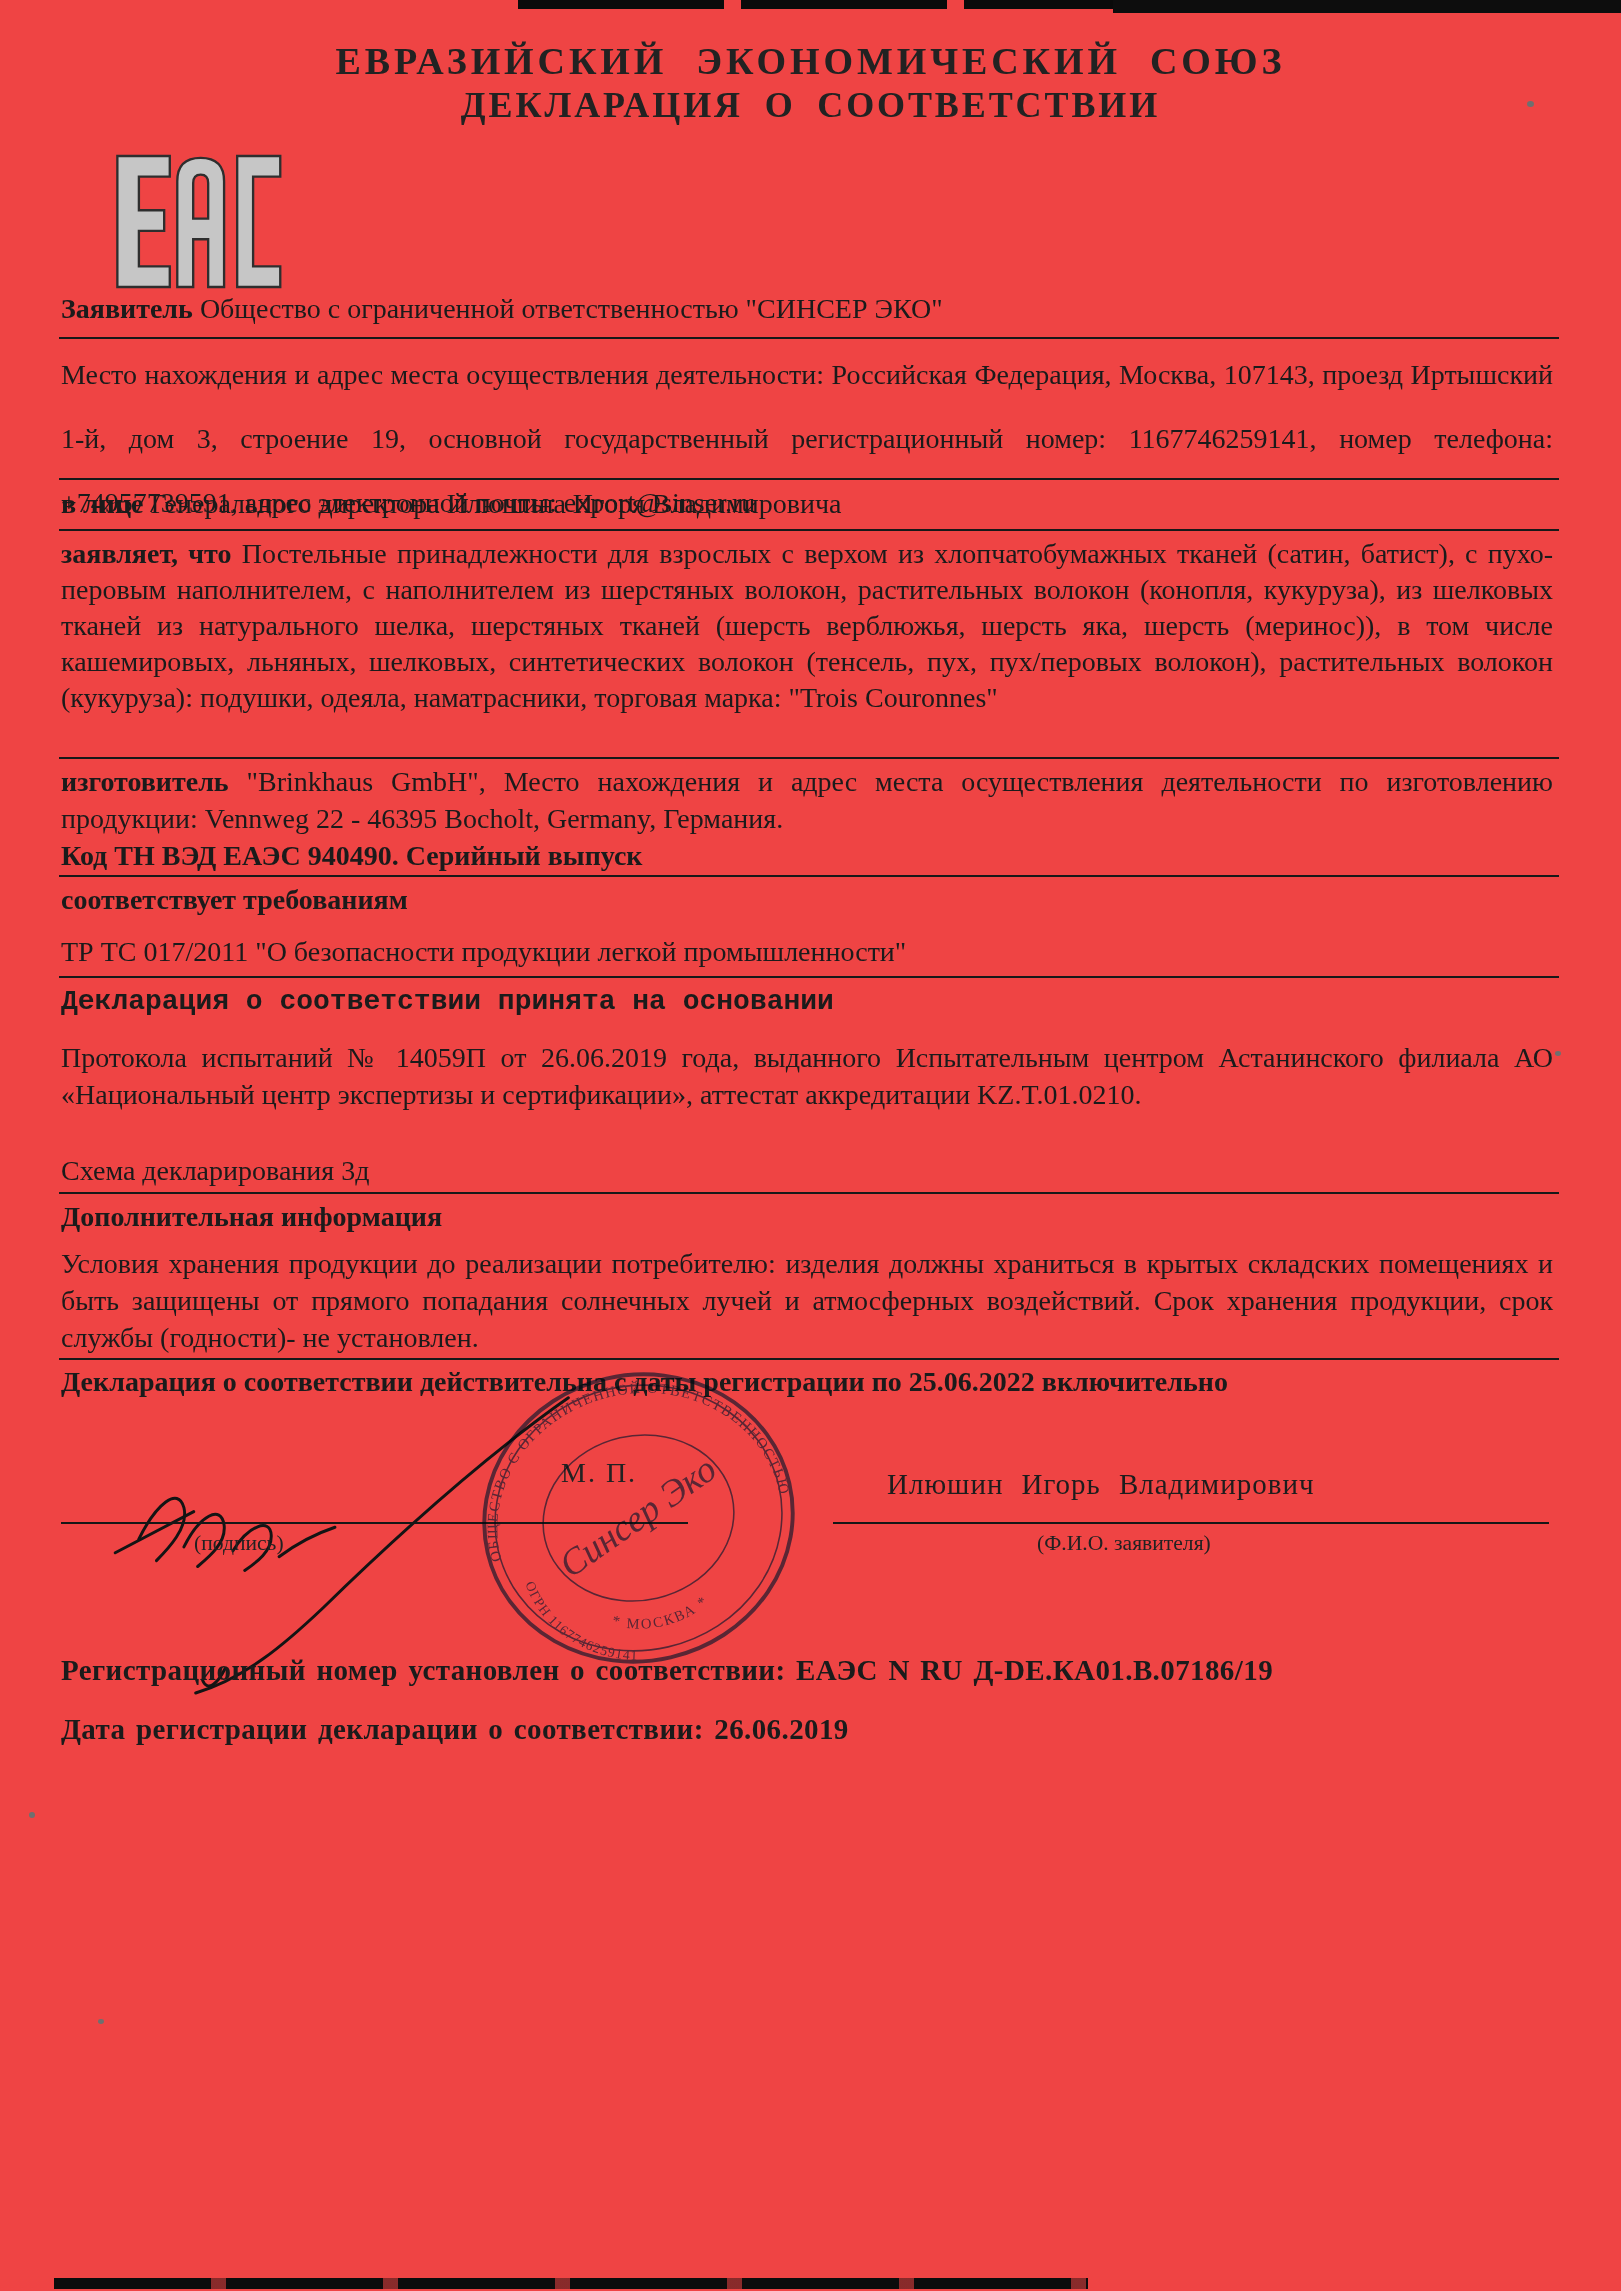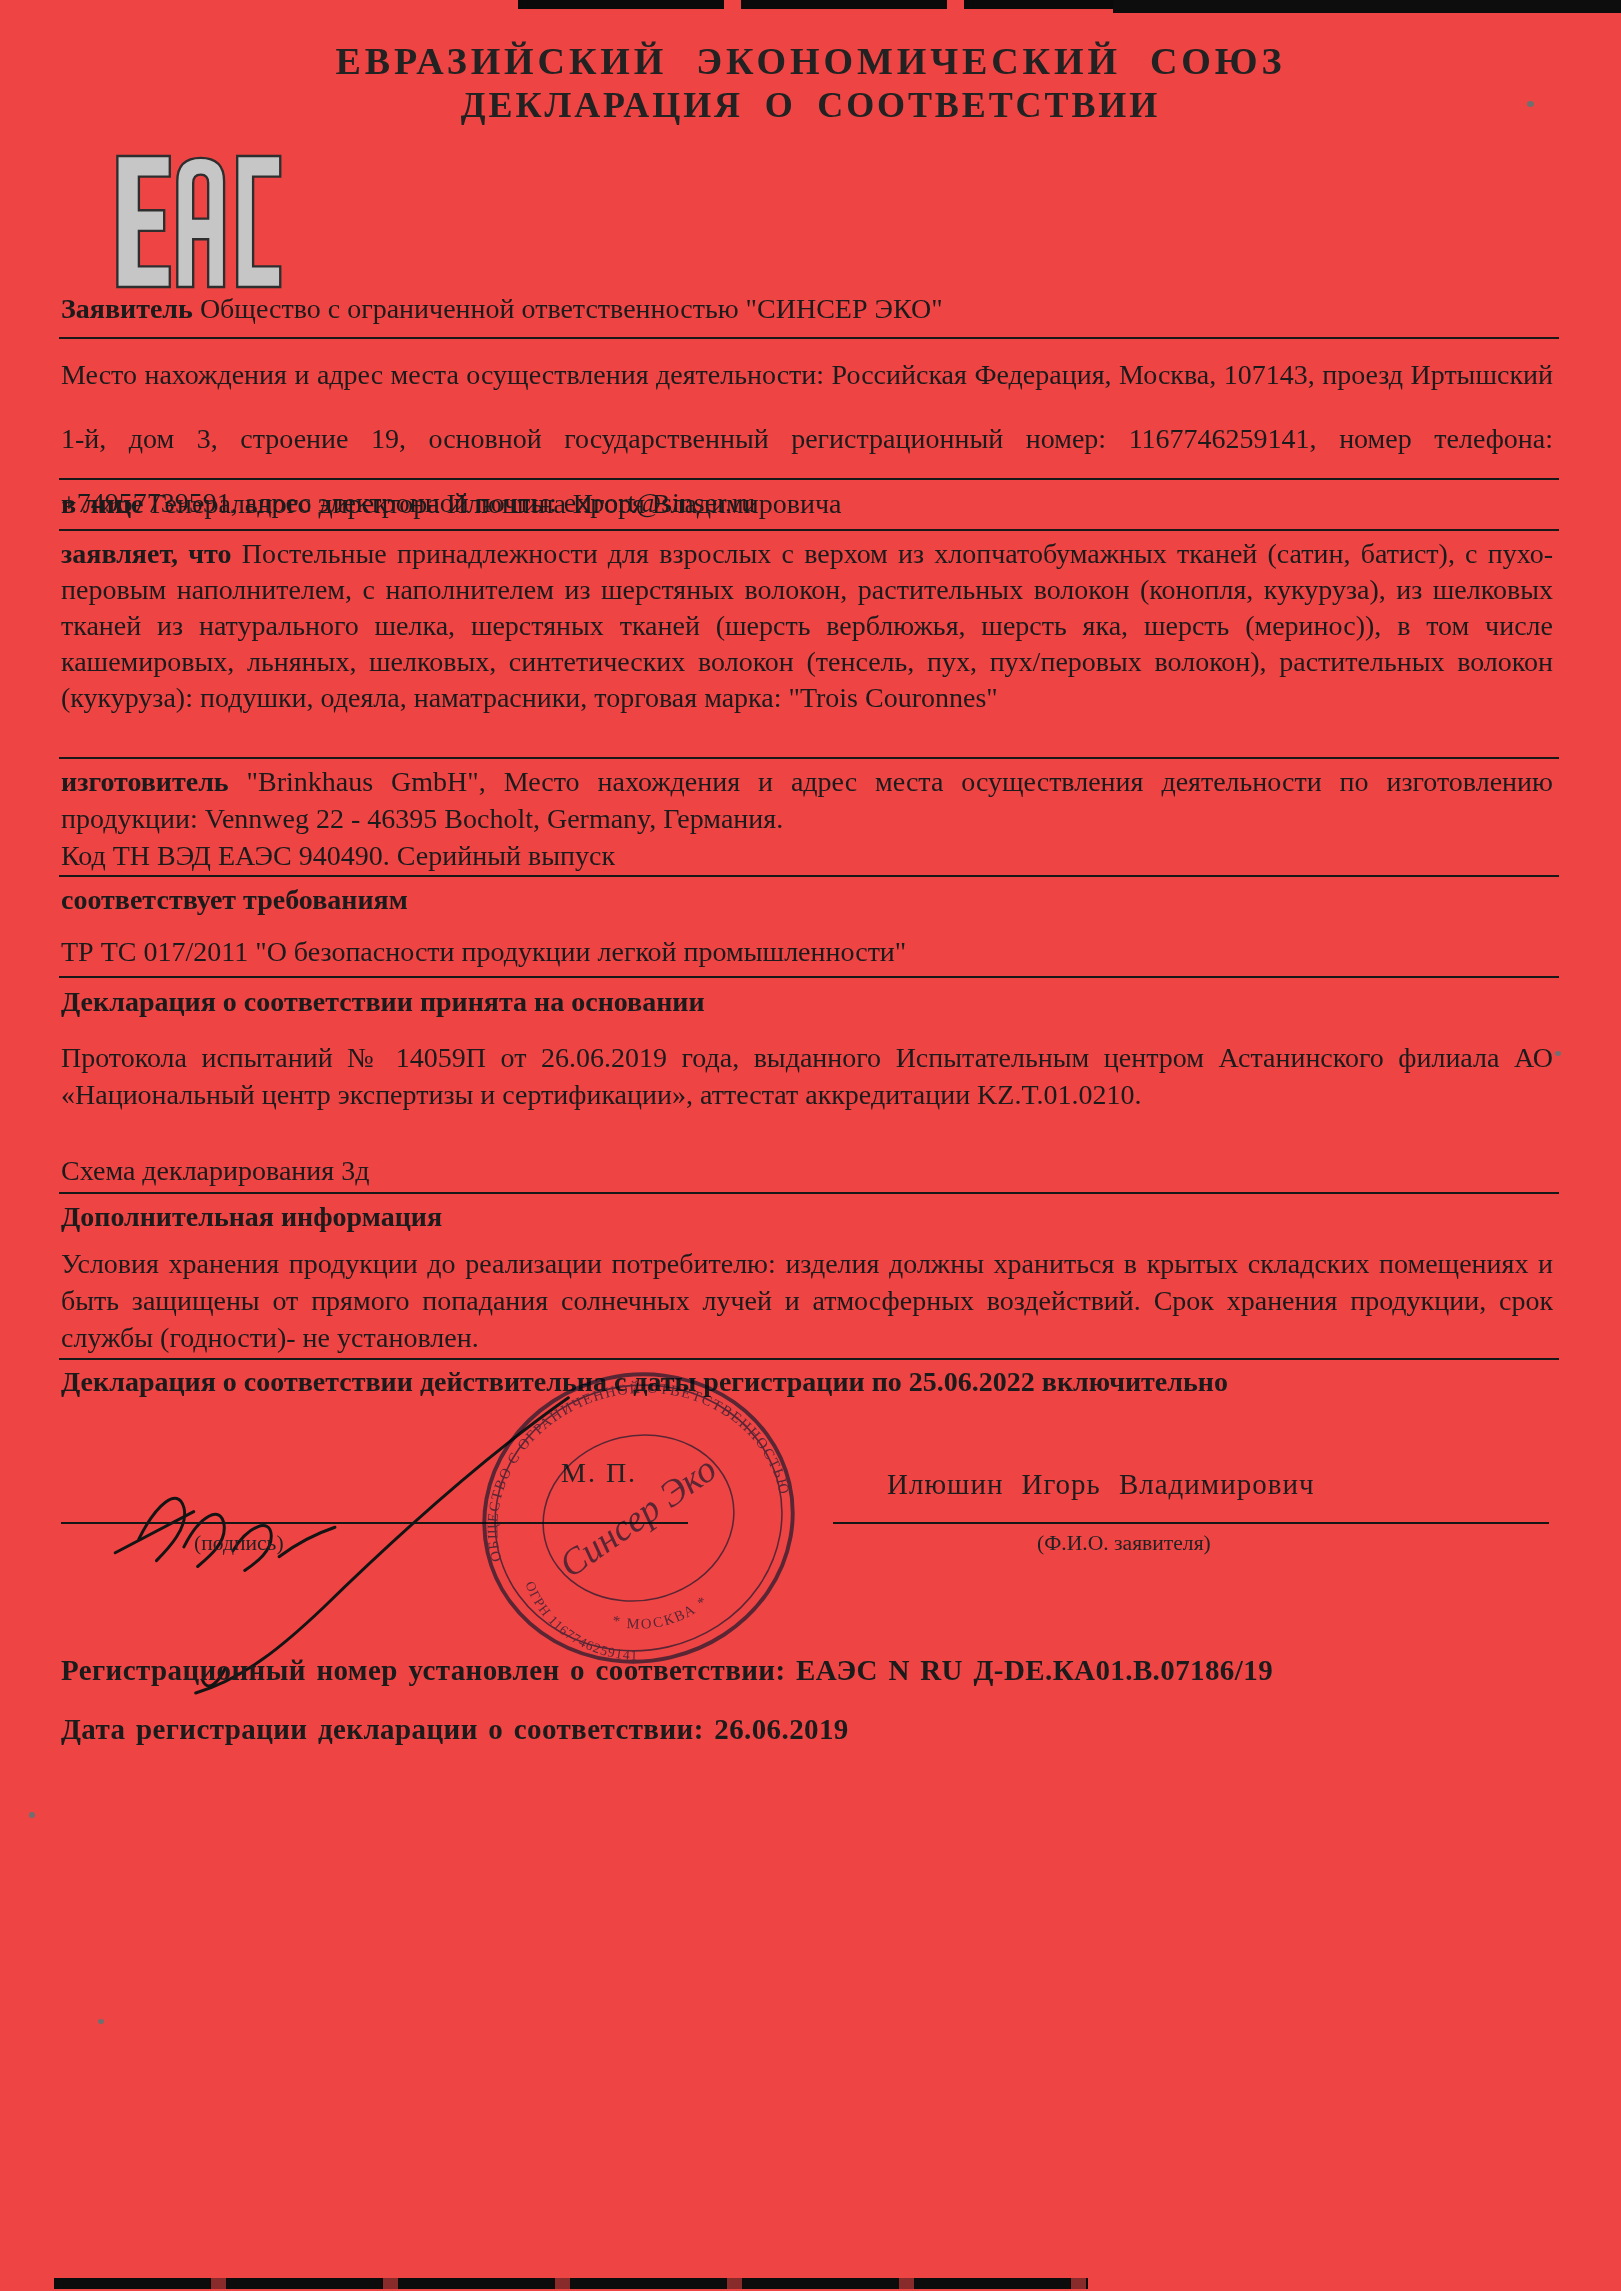--- a/index.html
+++ b/index.html
@@ -103,28 +103,28 @@
   <div class="abs para" style="top:536px;line-height:36px;">
     <span class="b">заявляет, что</span>
     <span>Постельные принадлежности для взрослых с верхом из хлопчатобумажных тканей (сатин, батист), с пухо-перовым наполнителем, с наполнителем из шерстяных волокон, растительных волокон (конопля, кукуруза),  из шелковых тканей из натурального шелка,  шерстяных тканей (шерсть верблюжья, шерсть яка,  шерсть (меринос)), в том числе кашемировых,  льняных, шелковых, синтетических волокон (тенсель, пух, пух/перовых волокон), растительных волокон (кукуруза): подушки, одеяла, наматрасники, торговая марка: "Trois  Couronnes"</span>
   </div>
   <div class="abs rule" style="top:757px;"></div>
 
   <div class="abs para" style="top:763px;">
     <span class="b">изготовитель</span>
     <span>"Brinkhaus GmbH", Место нахождения и адрес места осуществления деятельности по изготовлению продукции: Vennweg 22 - 46395 Bocholt, Germany,  Германия.</span>
   </div>
-  <div class="abs para line1" style="top:837px;">Код ТН ВЭД ЕАЭС 940490. Серийный выпуск</div>
+  <div class="abs para line1" style="top:837px;font-weight:bold;">Код ТН ВЭД ЕАЭС 940490. Серийный выпуск</div>
   <div class="abs rule" style="top:875px;"></div>
 
   <div class="abs para line1 b" style="top:881px;">соответствует требованиям</div>
   <div class="abs para line1" style="top:933px;">ТР ТС 017/2011 "О безопасности продукции легкой промышленности"</div>
   <div class="abs rule" style="top:976px;"></div>
 
-  <div class="abs para line1 b" style="top:983px;">Декларация о соответствии принята на основании</div>
+  <div class="abs para line1 b" style="top:983px;font-family:Liberation Mono, monospace;">Декларация о соответствии принята на основании</div>
   <div class="abs para" style="top:1039px;">Протокола испытаний № 14059П от 26.06.2019 года,  выданного Испытательным центром Астанинского филиала АО «Национальный центр экспертизы и сертификации»,  аттестат аккредитации KZ.T.01.0210.</div>
   <div class="abs para line1" style="top:1152px;">Схема декларирования 3д</div>
   <div class="abs rule" style="top:1192px;"></div>
 
   <div class="abs para line1 b" style="top:1198px;">Дополнительная информация</div>
   <div class="abs para" style="top:1245px;">Условия хранения продукции до реализации потребителю: изделия должны храниться в крытых складских помещениях и быть защищены от прямого попадания солнечных лучей и атмосферных воздействий. Срок хранения продукции, срок службы (годности)- не установлен.</div>
   <div class="abs rule" style="top:1358px;"></div>
 
   <div class="abs para line1 b" style="top:1363px;">Декларация о соответствии действительна с даты регистрации по 25.06.2022 включительно</div>
 

